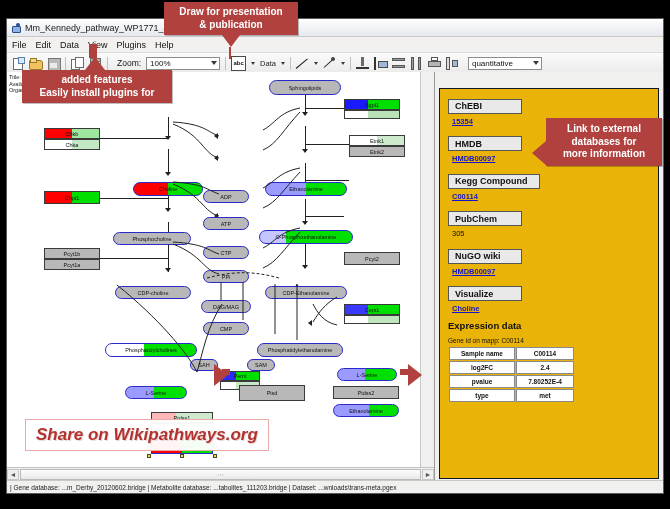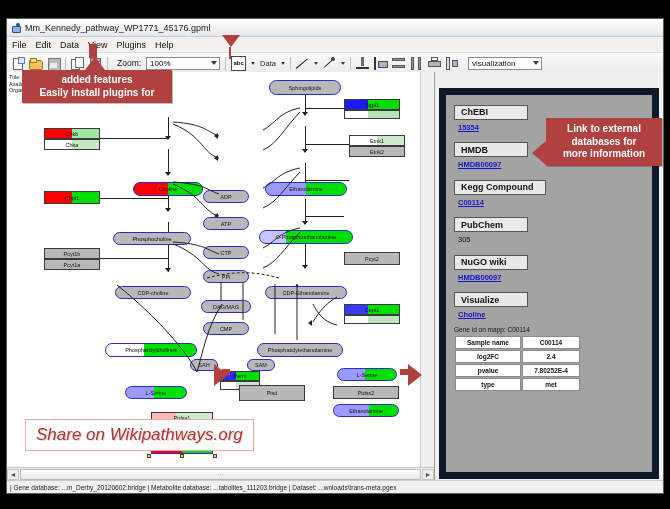--- a/index.html
+++ b/index.html
@@ -93,21 +93,21 @@
             box-sizing:border-box;display:flex;align-items:center;justify-content:center;font-size:7px;color:#888;}
   .vscroll{position:absolute;right:0;top:0;bottom:26px;width:13px;background:#f0f0f0;border-left:1px solid #c8c8c8;}
 
   
   .rightpanel{position:absolute;left:428px;top:0;right:0;bottom:0;background:#f0f0ef;}
   .tabs{height:14px;display:flex;align-items:flex-end;padding-left:6px;gap:1px;background:#f0f0ef;
         border-bottom:1px solid #9a9a9a;}
   .tab{font-size:7.5px;color:#111;padding:1.5px 4px 1px;background:#e4e4e4;border:1px solid #a8a8a8;
        border-bottom:none;border-radius:1px 1px 0 0;position:relative;top:1px;}
   .tab.active{background:#fafafa;font-weight:bold;padding-bottom:2px;top:0px;}
-  .backpage{position:absolute;left:4px;top:16px;right:4px;bottom:14px;background:#a3a3a3;border:7px solid #0f172a;
+  .backpage{position:absolute;left:4px;top:16px;right:4px;bottom:14px;background:#eab308;border:1px solid #0f172a;
             overflow:hidden;padding:6px 0 0 8px;box-sizing:border-box;}
   .dbhead{display:inline-block;font-size:9px;font-weight:bold;color:#111;background:#e9e9e9;border:1px solid #555;
           padding:1.5px 6px;margin-bottom:3px;min-width:74px;box-sizing:border-box;}
   .dblink{font-size:7.5px;color:#1414c8;text-decoration:underline;font-weight:bold;margin:0 0 7px 4px;display:block;}
   .dbplain{font-size:7.5px;color:#111;margin:0 0 7px 4px;display:block;}
   .exprhead{font-size:9.5px;font-weight:bold;color:#111;margin:2px 0 6px 0;}
   .geneid{font-size:6.5px;color:#111;margin-bottom:2px;}
   table.expr{border-collapse:separate;border-spacing:1px;font-size:6.5px;}
   table.expr td{border:1px solid #8a8a8a;background:#fff;padding:2px 4px;text-align:center;color:#111;font-weight:bold;}
   table.expr td.k{width:56px;}
@@ -122,21 +122,21 @@
   .callout{position:absolute;background:#b0413e;color:#fff;font-weight:bold;text-align:center;
            font-size:10px;line-height:12.5px;padding:4px 8px;box-sizing:border-box;z-index:40;
            box-shadow:1px 1px 0 rgba(0,0,0,.25);}
   .cotail{position:absolute;width:0;height:0;z-index:40;}
   .tail-down{border-left:9px solid transparent;border-right:9px solid transparent;border-top:12px solid #b0413e;}
   .tail-up{border-left:10px solid transparent;border-right:10px solid transparent;border-bottom:13px solid #b0413e;}
   .tail-left{border-top:12px solid transparent;border-bottom:12px solid transparent;border-right:14px solid #b0413e;}
   .tail-right{border-top:11px solid transparent;border-bottom:11px solid transparent;border-left:14px solid #b0413e;}
   .sharebox{position:absolute;z-index:40;border:1px solid #e8a9a7;background:rgba(255,255,255,.96);
             padding:5px 10px;}
-  .sharebox span{font-size:17px;font-weight:normal;font-style:italic;color:#b3322f;
+  .sharebox span{font-size:17px;font-weight:bold;font-style:italic;color:#b3322f;
                  text-shadow:1px 1px 0 #e7d9d9;white-space:nowrap;}
 </style>
 </head>
 <body>
 
 <div class="screen">
  <div class="app">
 
   <div class="titlebar">
     <span class="appicon"></span>
@@ -176,21 +176,21 @@
     <span class="tbtn ic-conn"></span>
     <span class="minicaret"></span>
     <span class="sep"></span>
     <span class="tbtn ic-alignb"></span>
     <span class="tbtn ic-alignl"></span>
     <span class="tbtn ic-stackv"></span>
     <span class="tbtn ic-stackh"></span>
     <span class="tbtn ic-print"></span>
     <span class="tbtn ic-group"></span>
     <span class="combo" style="width:74px;margin-left:4px;">
-      <span>visualization</span>
+      <span>quantitative</span>
       <span class="caret"></span>
     </span>
   </div>
 
   <div class="body">
 
     <div class="canvaswrap">
       <div class="canvas">
 
         <div class="meta">
@@ -453,20 +453,21 @@
 
         <div class="dbhead">PubChem</div>
         <span class="dbplain">305</span>
 
         <div class="dbhead">NuGO wiki</div>
         <a class="dblink" href="#">HMDB00097</a>
 
         <div class="dbhead">Visualize</div>
         <a class="dblink" href="#">Choline</a>
 
+        <div class="exprhead">Expression data</div>
         <div class="geneid">Gene id on mapp: C00114</div>
 
         <table class="expr">
           <tbody>
                 <tr>
             <td class="k">Sample name</td>
             <td class="v">C00114</td>
           </tr>
           <tr>
             <td class="k">log2FC</td>
@@ -484,20 +485,24 @@
             </table>
       </div>
     </div>
 
     <div class="statusbar">
       <span>| Gene database: ...m_Derby_20120602.bridge | Metabolite database: ...tabolites_111203.bridge | Dataset: ...wnloads\trans-meta.pgex</span>
     </div>
   </div>
  </div>
 
+ <div class="callout" style="left:164px;top:2px;width:134px;">
+   <div>Draw for presentation</div>
+   <div>&amp; publication</div>
+ </div>
  <div class="cotail tail-down" style="left:222px;top:35px;"></div>
  <div class="line" style="position:absolute;left:229px;top:47px;width:2px;height:12px;background:#b0413e;z-index:40;"></div>
 
  <div class="callout" style="left:22px;top:70px;width:150px;">
    <div>added features</div>
    <div>Easily install plugins for</div>
  </div>
  <div class="cotail tail-up" style="left:85px;top:57px;"></div>
  <div style="position:absolute;left:89px;top:44px;width:8px;height:14px;background:#b0413e;z-index:40;"></div>
 

